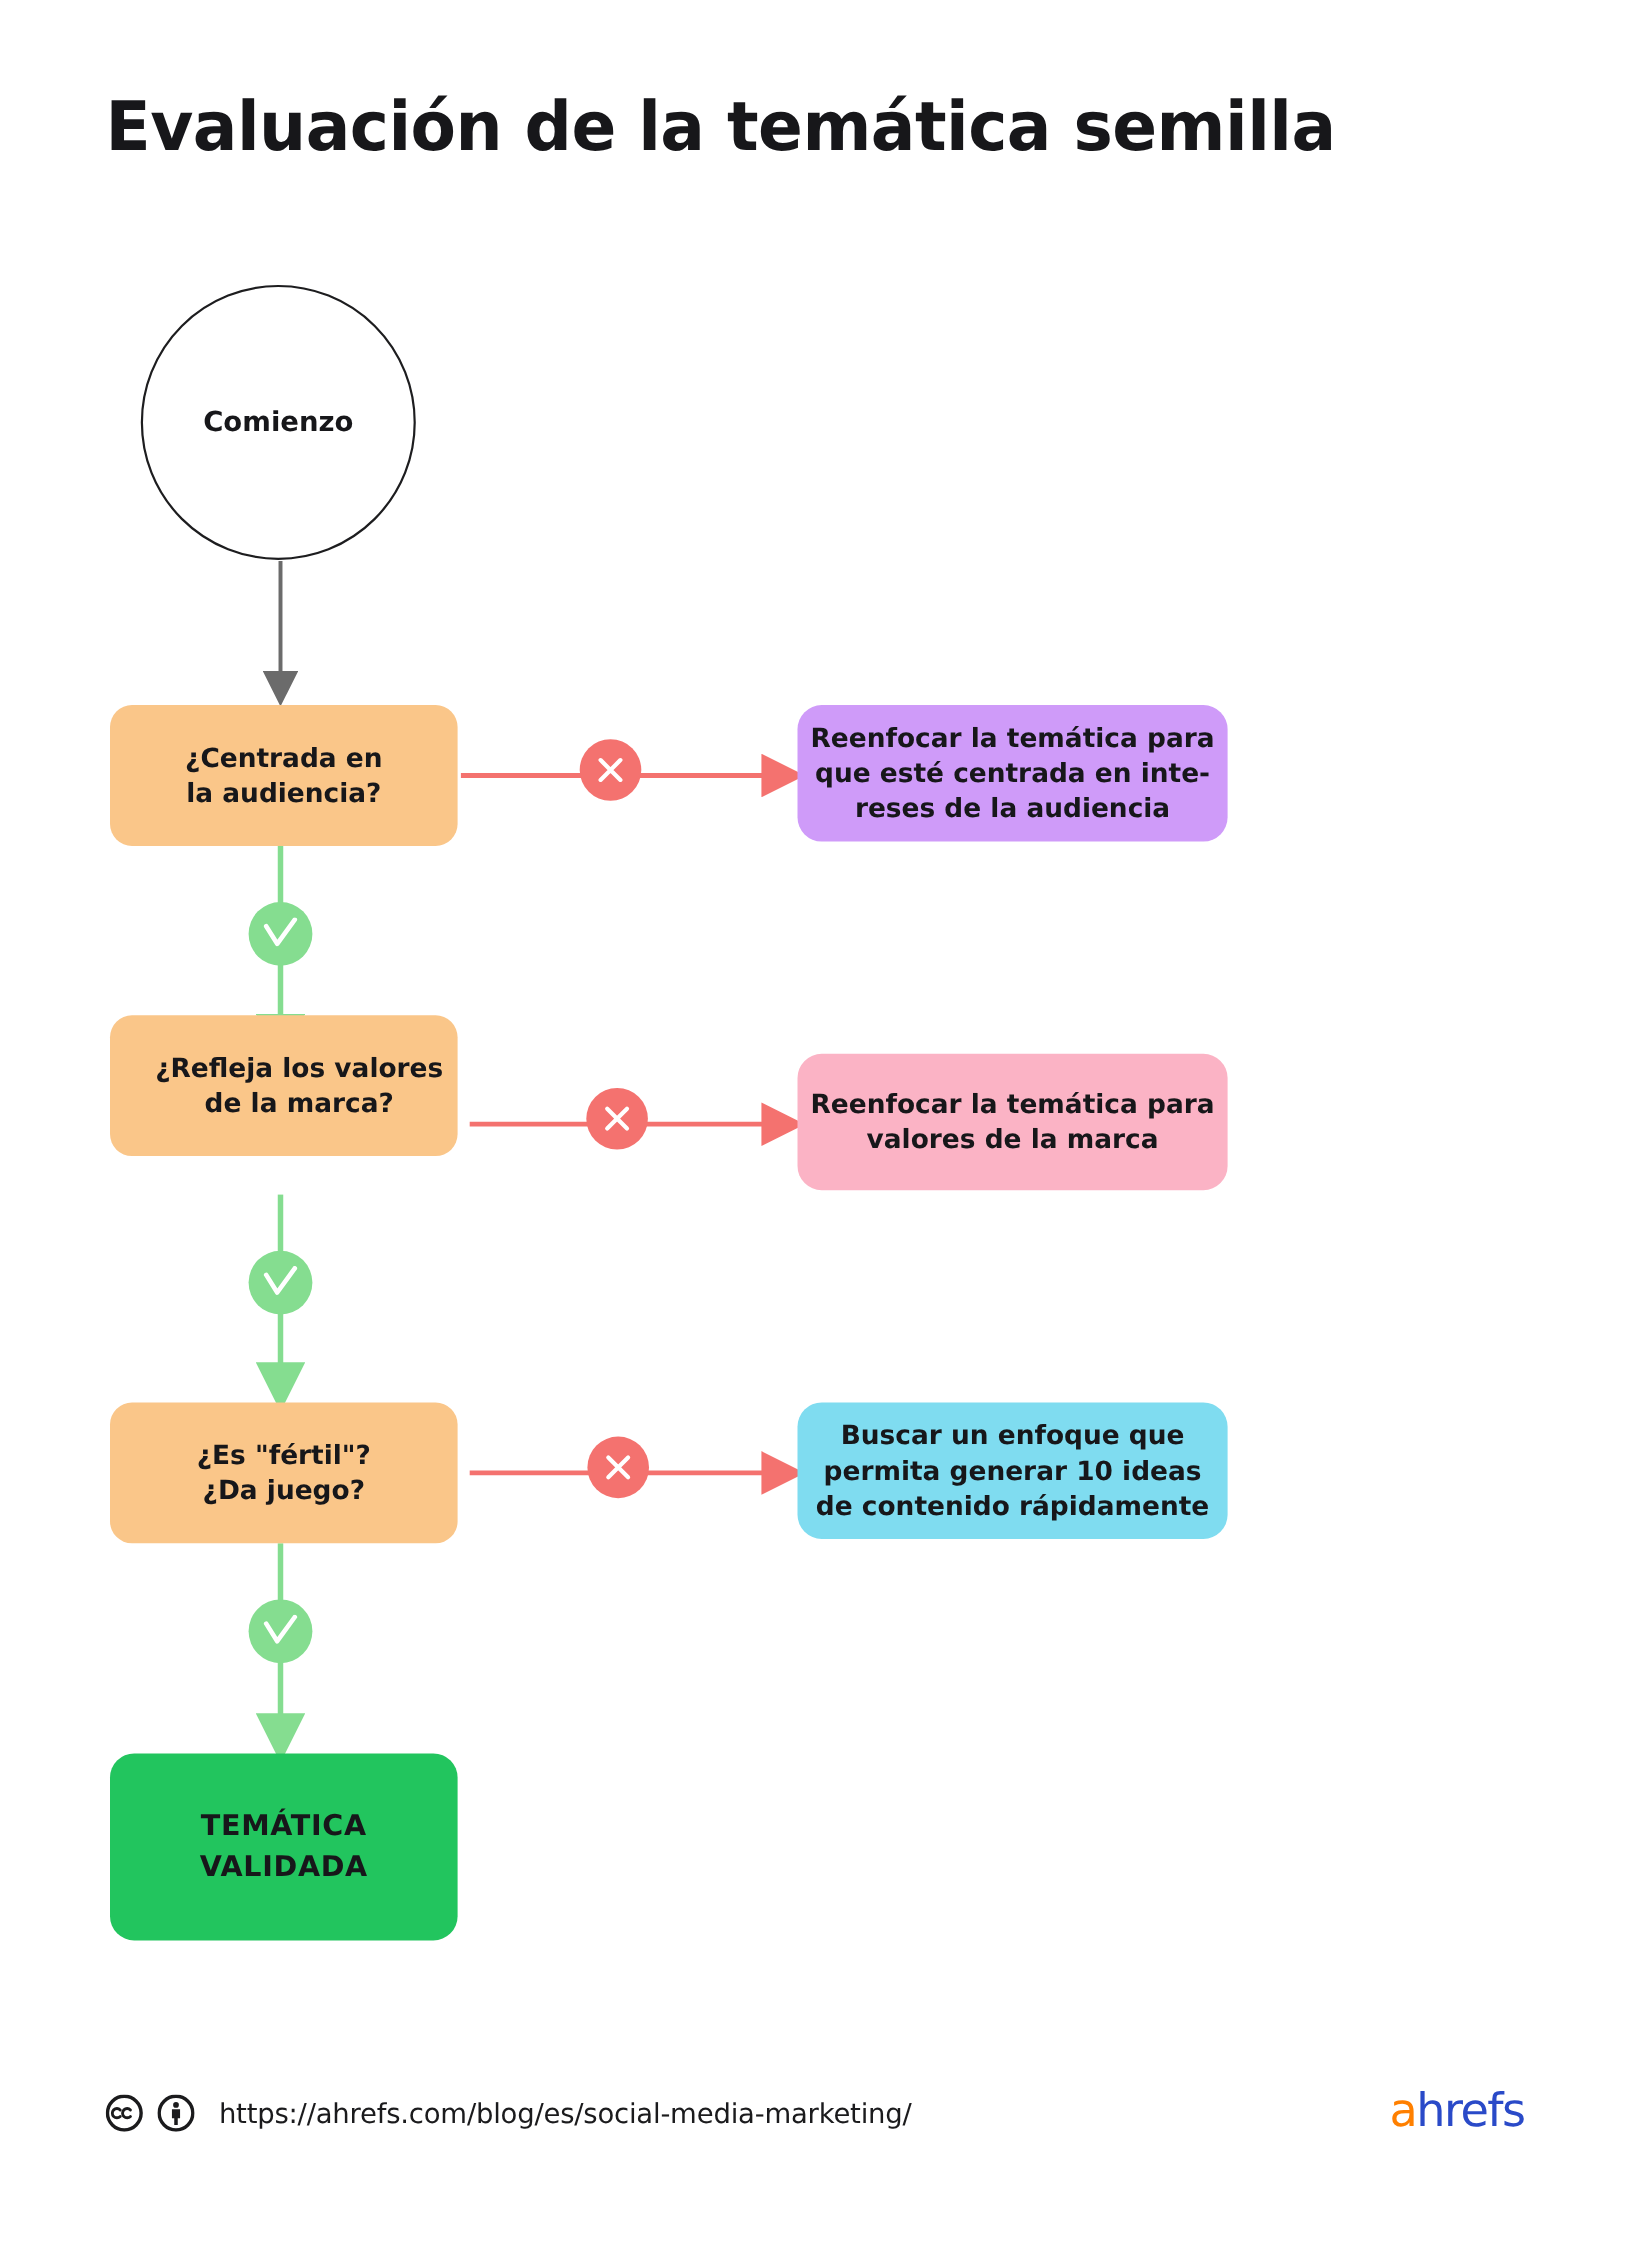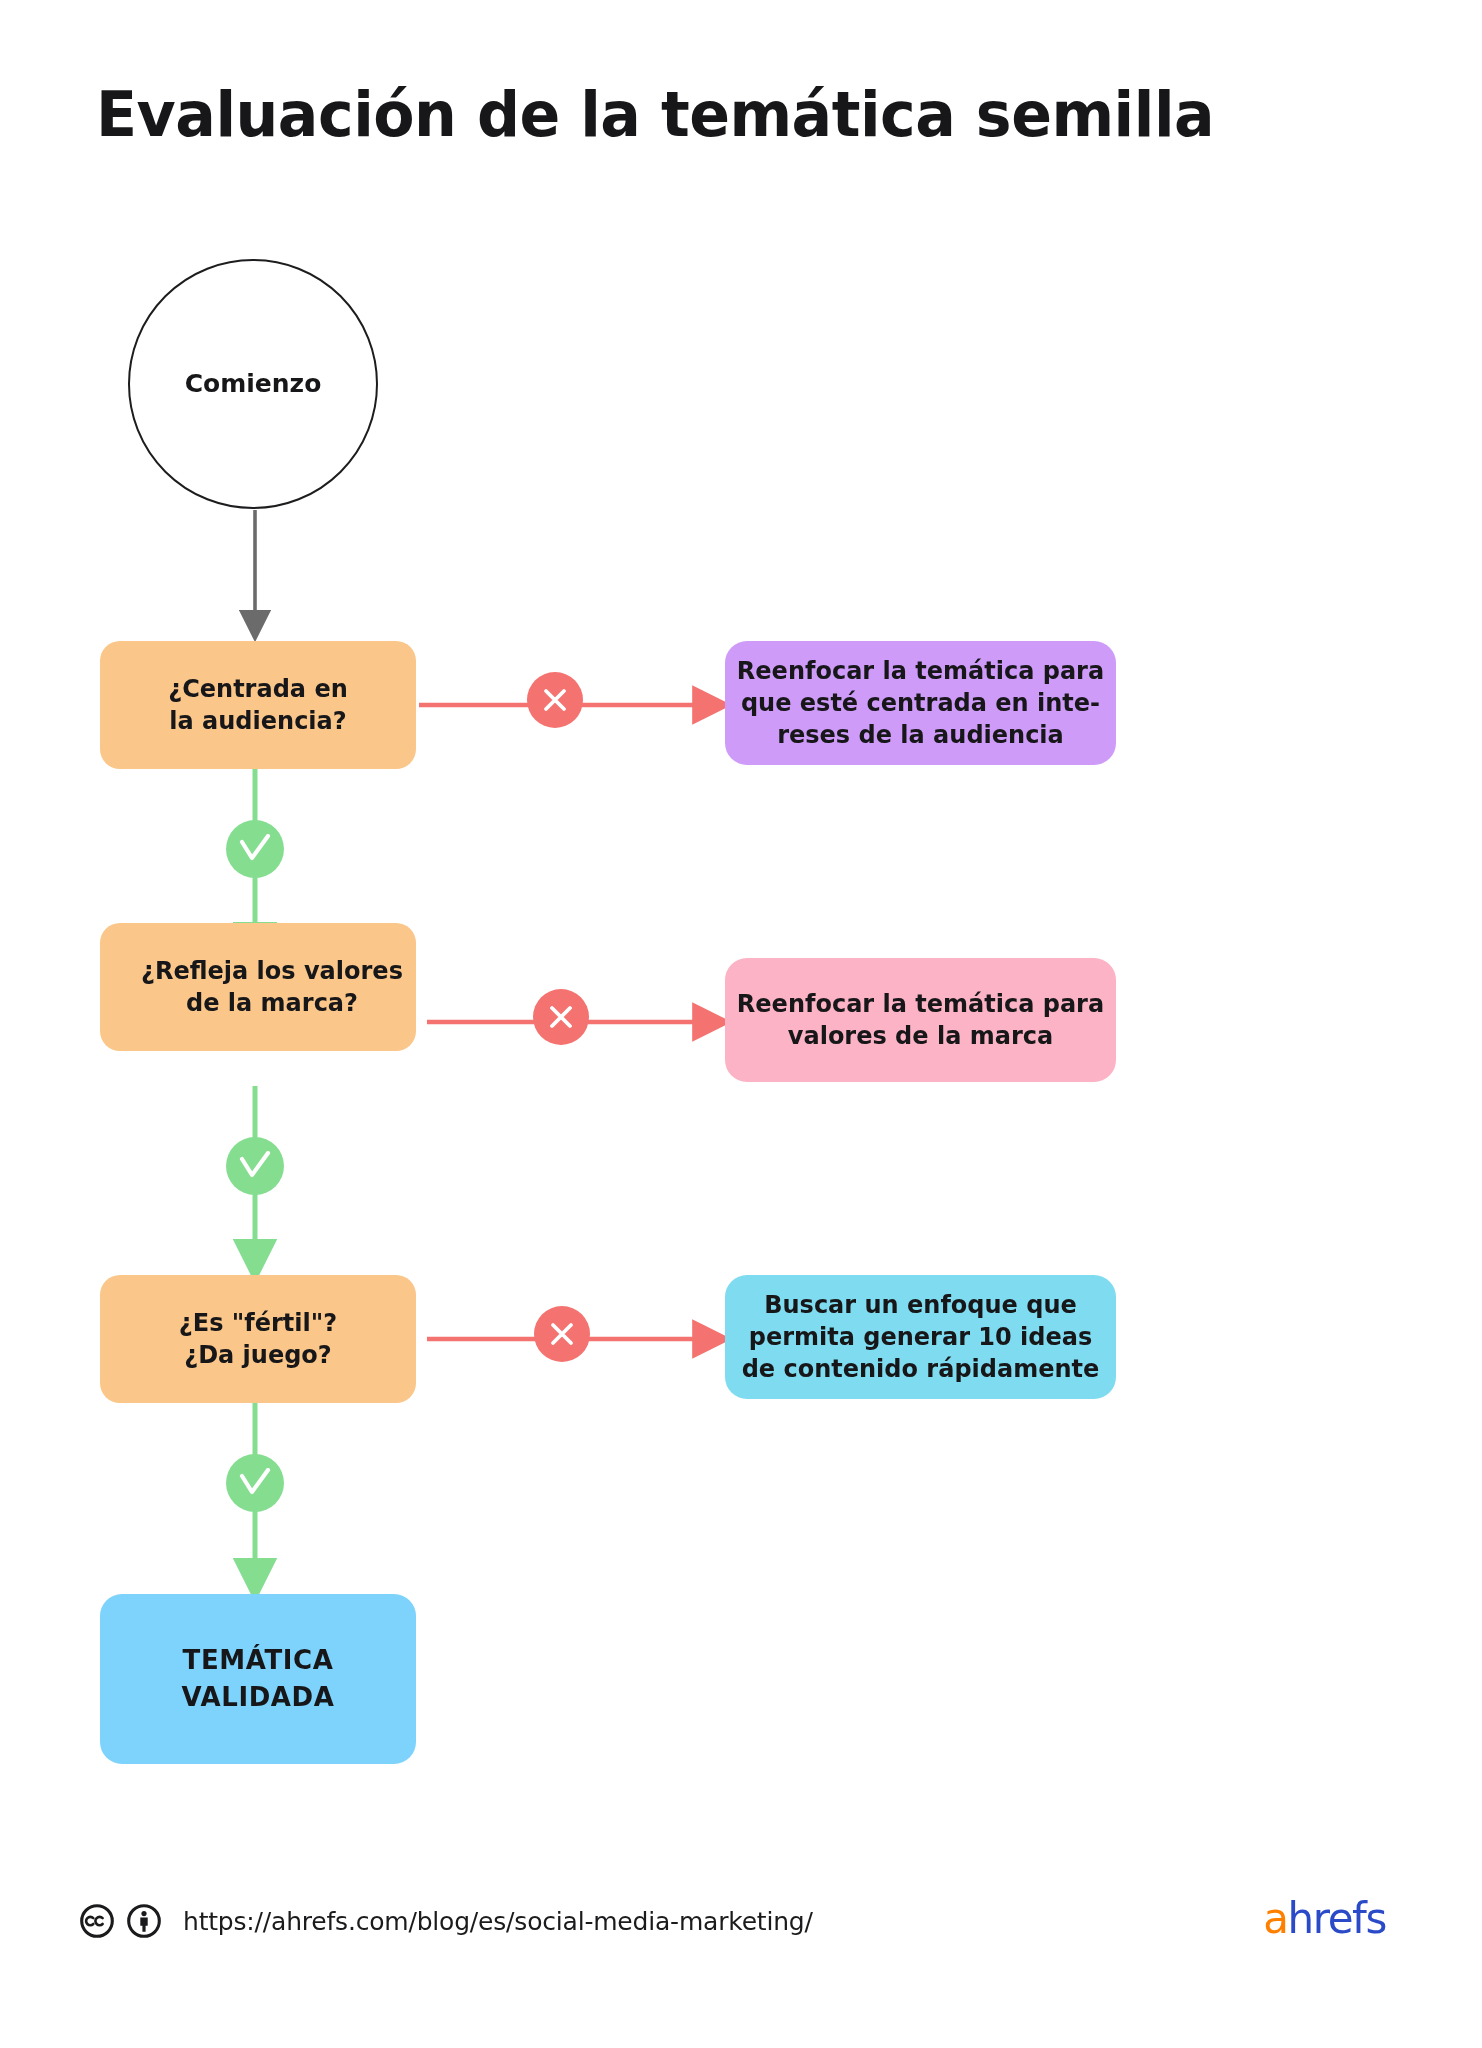--- a/index.html
+++ b/index.html
@@ -92,21 +92,21 @@
   .action-1 { left: 725px; top: 641px; background: #cf9bf9; }
   .action-2 { left: 725px; top: 958px; background: #fbb3c5; }
   .action-3 { left: 725px; top: 1275px; background: #7fdcf0; }
 
   .node-end {
     left: 100px;
     top: 1594px;
     width: 316px;
     height: 170px;
     border-radius: 22px;
-    background: #7dd3fc;
+    background: #22c55e;
     font-size: 26px;
     letter-spacing: 0.6px;
     line-height: 1.42;
   }
 
   
   .badge {
     position: absolute;
     display: flex;
     align-items: center;
@@ -137,21 +137,21 @@
   
   #footer {
     position: absolute;
     left: 0;
     top: 1886px;
     width: 1482px;
     height: 90px;
   }
   #footer-left {
     position: absolute;
-    left: 80px;
+    left: 96px;
     top: 0;
     display: flex;
     align-items: center;
     gap: 13px;
     height: 70px;
   }
   #footer-url {
     font-family: "DejaVu Sans", "Liberation Sans", sans-serif;
     font-size: 25px;
     color: #1b1b1d;

